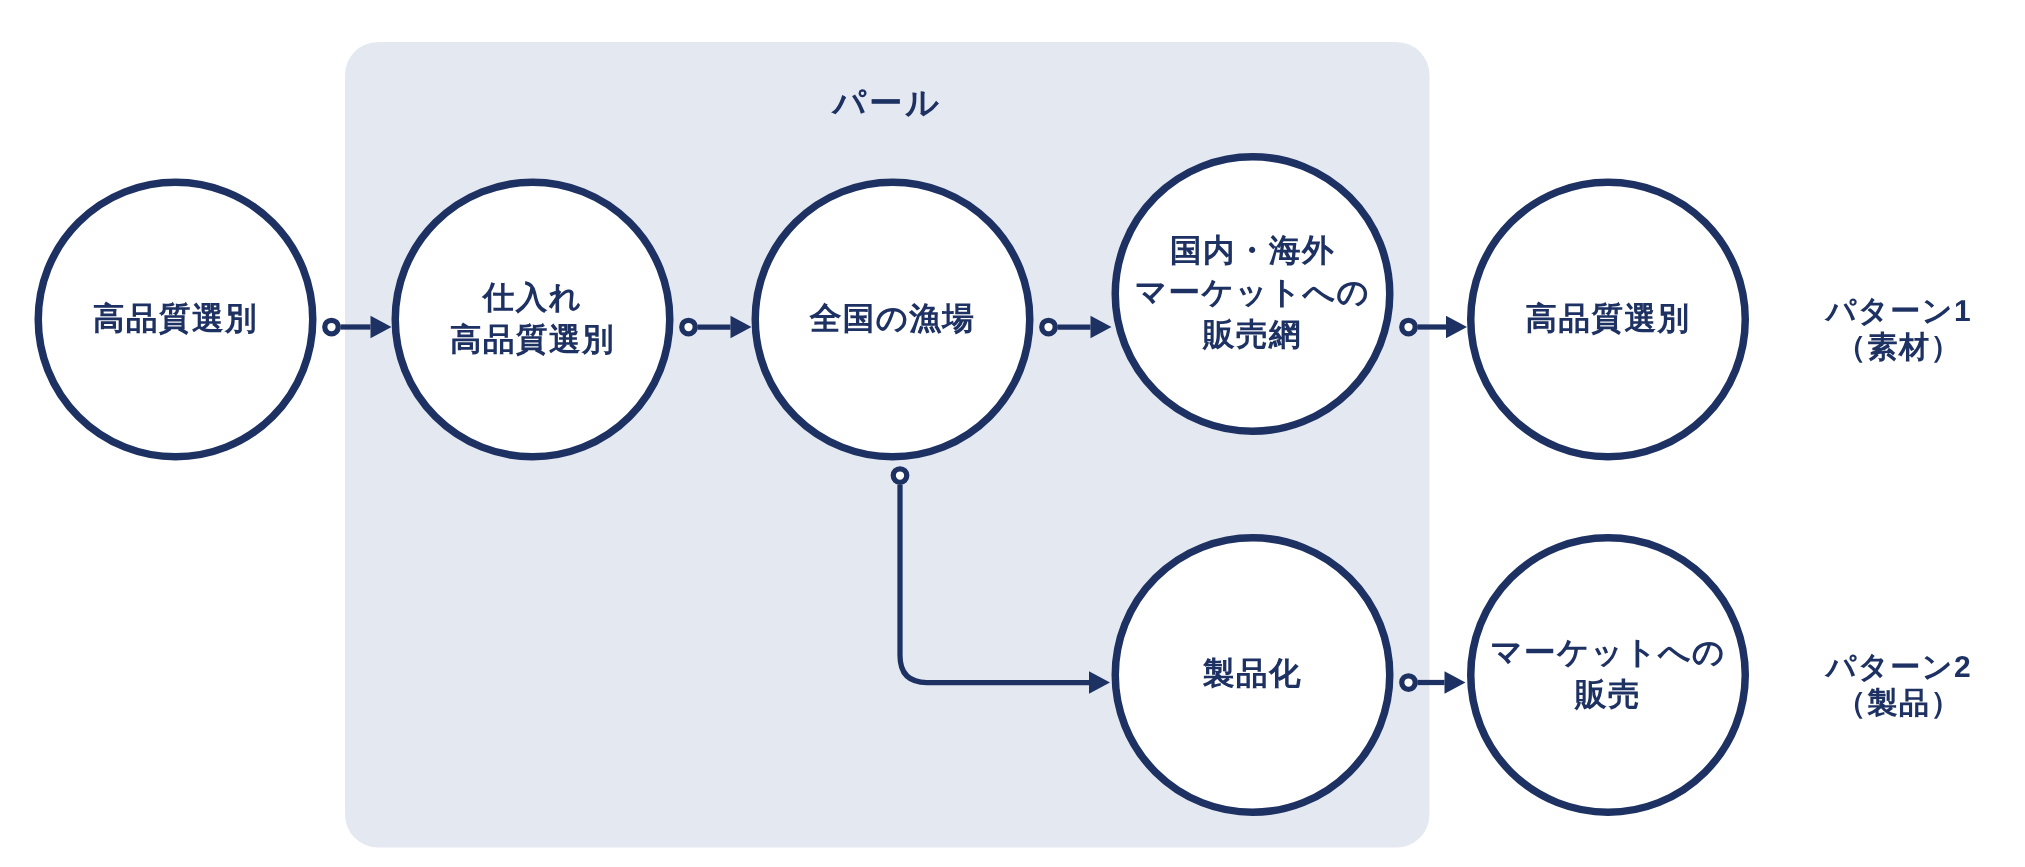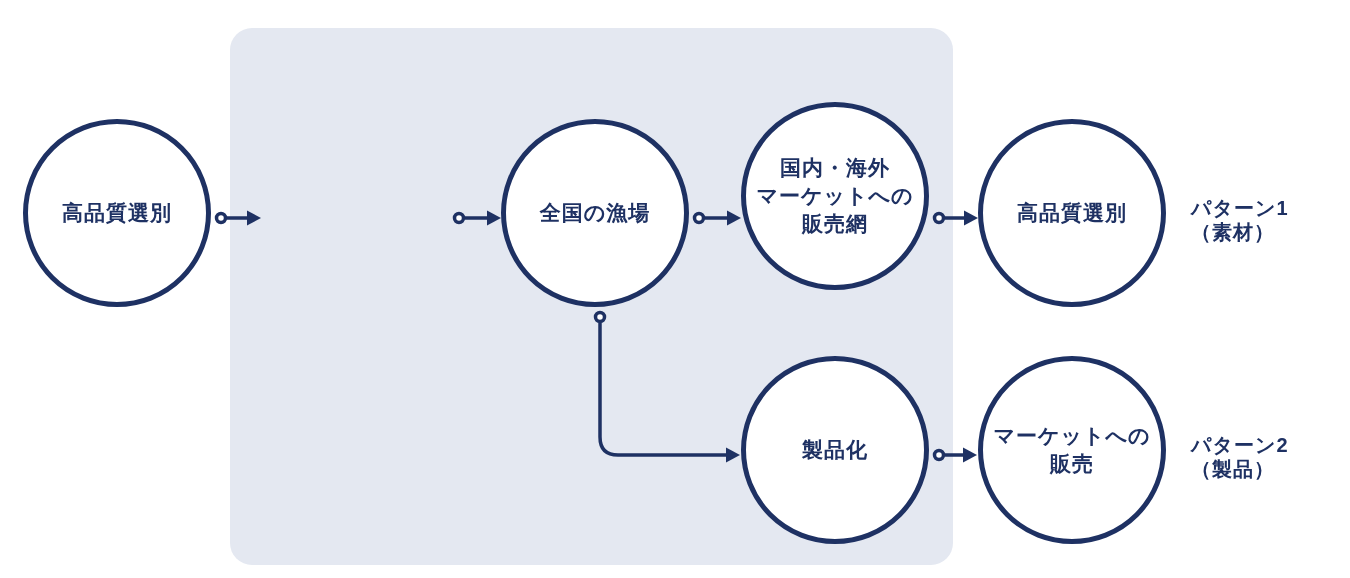--- a/index.html
+++ b/index.html
@@ -53,21 +53,21 @@
     white-space: pre-line;
     font-size: 21px;
     font-weight: bold;
     color: var(--navy);
     line-height: 1.32;
     letter-spacing: 1px;
   }
   .side-label {
     position: absolute;
     width: 150px;
-    text-align: left;
+    text-align: center;
     white-space: pre-line;
     font-size: 20px;
     font-weight: bold;
     color: var(--navy);
     line-height: 1.22;
     letter-spacing: 1px;
   }
   .connectors {
     position: absolute;
     left: 0; top: 0;
@@ -90,20 +90,21 @@
     stroke-width: 3.5;
   }
 </style>
 </head>
 <body>
 
 <div class="canvas">
 
   <div class="panel"></div>
 
+  <div class="panel-title">パール</div>
 
   <svg class="connectors" viewBox="0 0 1350 578" xmlns="http://www.w3.org/2000/svg">
 
     <g>
       <line class="edge-line" x1="227" y1="218" x2="247" y2="218"></line>
       <polygon class="arrowhead" points="247,210.5 261,218 247,225.5"></polygon>
       <circle class="dot" cx="221" cy="218" r="4.5"></circle>
     </g>
 
     <g>
@@ -134,20 +135,24 @@
       <line class="edge-line" x1="945" y1="455" x2="963" y2="455"></line>
       <polygon class="arrowhead" points="963,447.5 977,455 963,462.5"></polygon>
       <circle class="dot" cx="939" cy="455" r="4.5"></circle>
     </g>
   </svg>
 
   <div class="node" style="left:23px;  top:119px;">
     <span class="node-label">高品質選別</span>
   </div>
 
+  <div class="node" style="left:261px; top:119px;">
+    <span class="node-label">仕入れ
+高品質選別</span>
+  </div>
 
   <div class="node" style="left:501px; top:119px;">
     <span class="node-label">全国の漁場</span>
   </div>
 
   <div class="node" style="left:741px; top:102px;">
     <span class="node-label">国内・海外
 マーケットへの
 販売網</span>
   </div>

